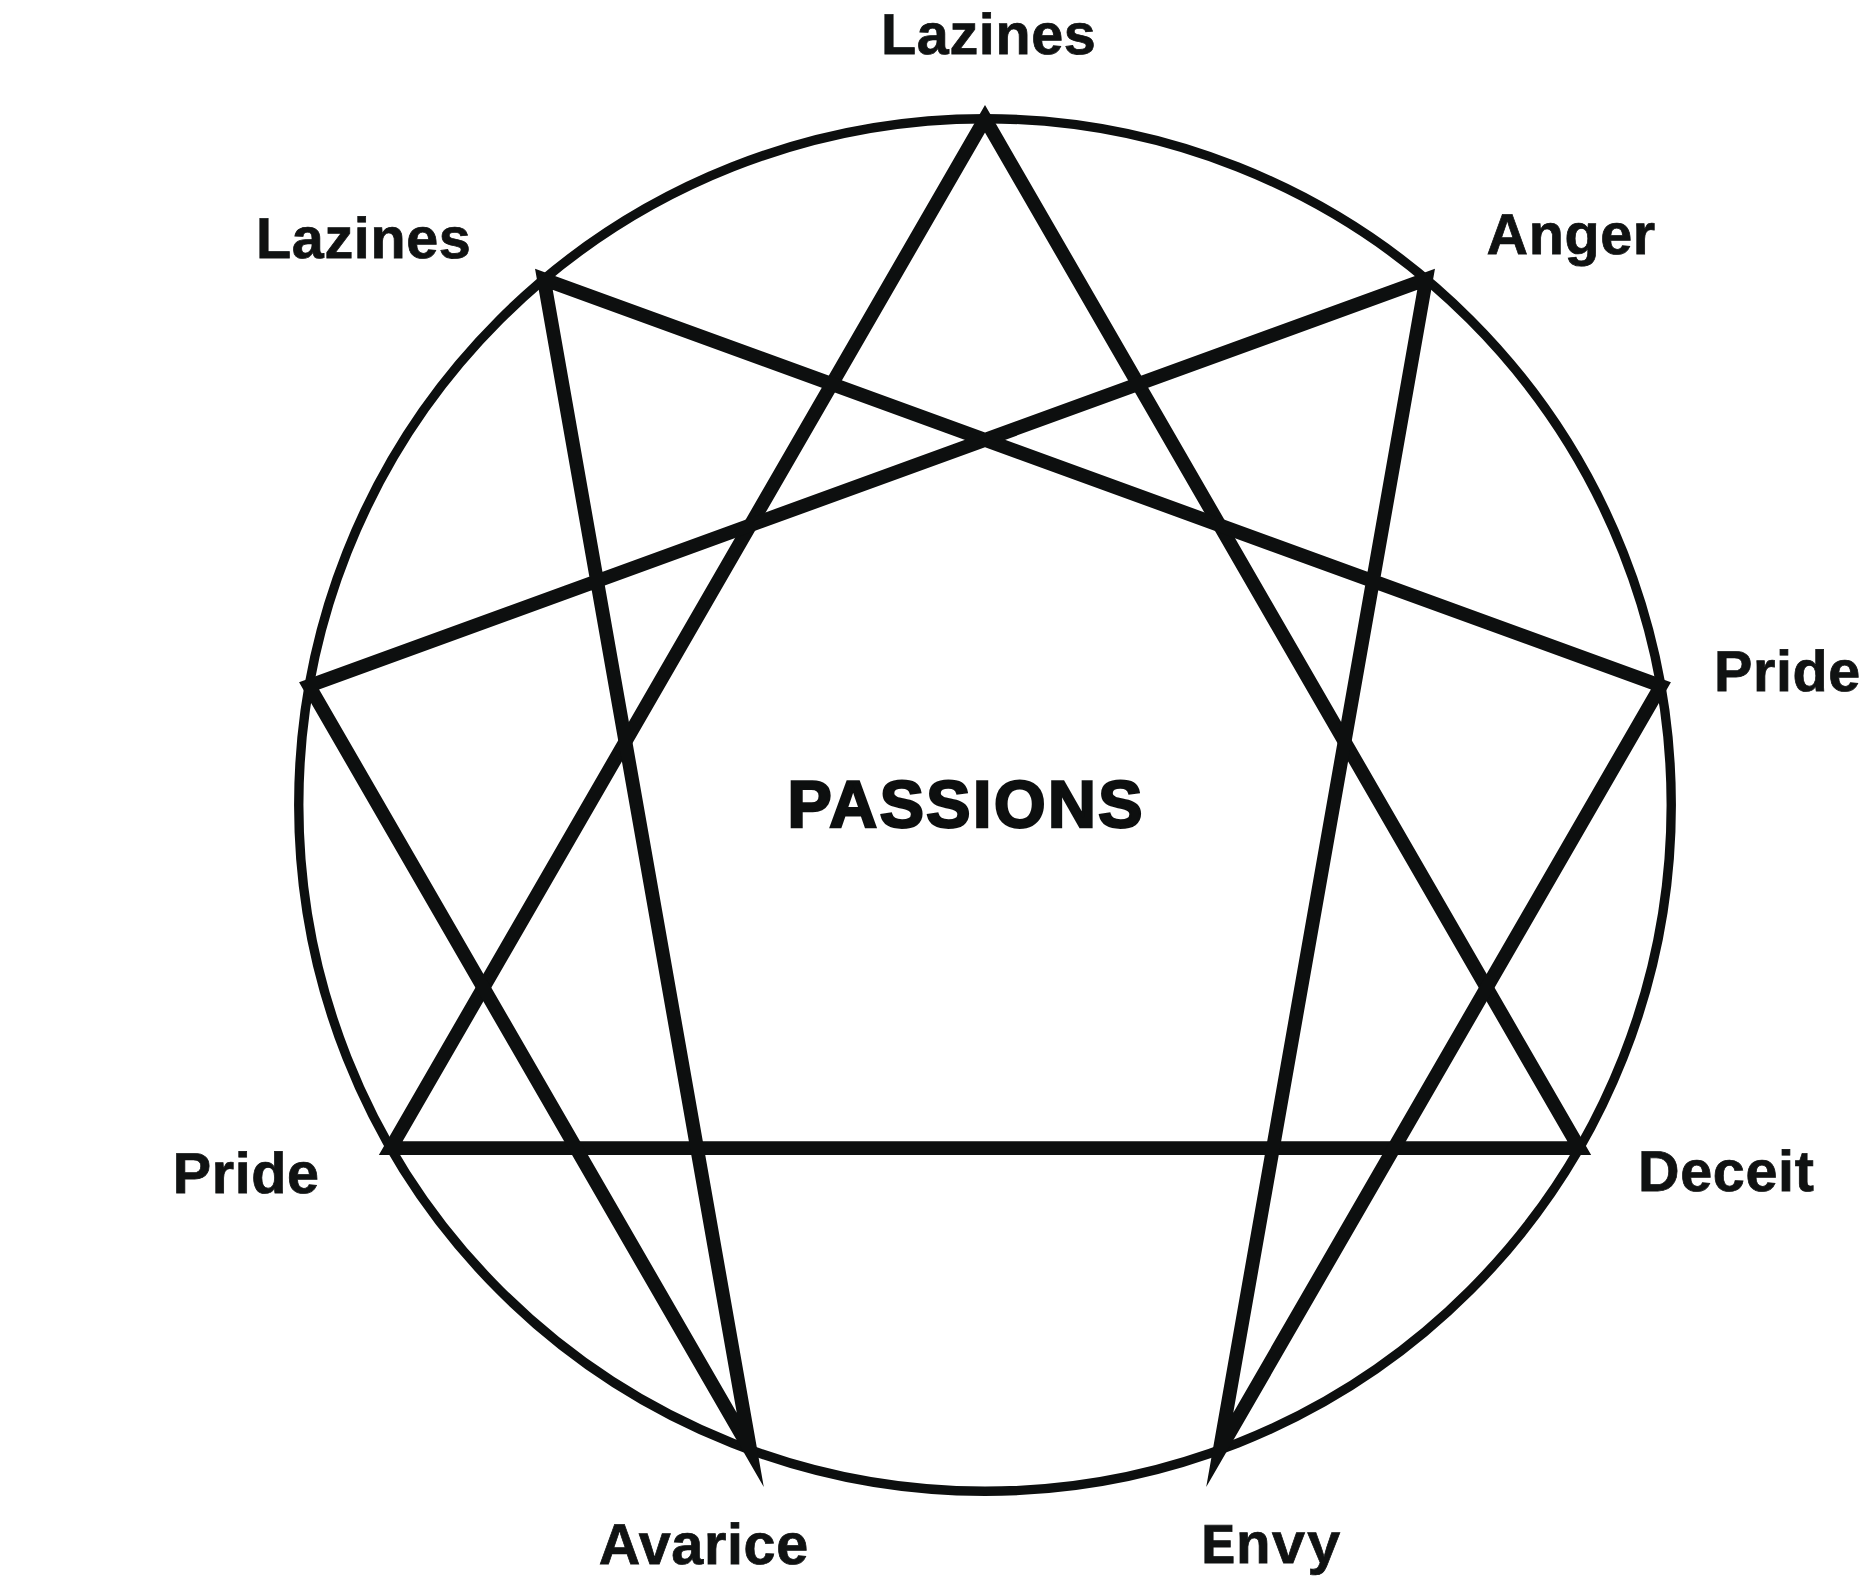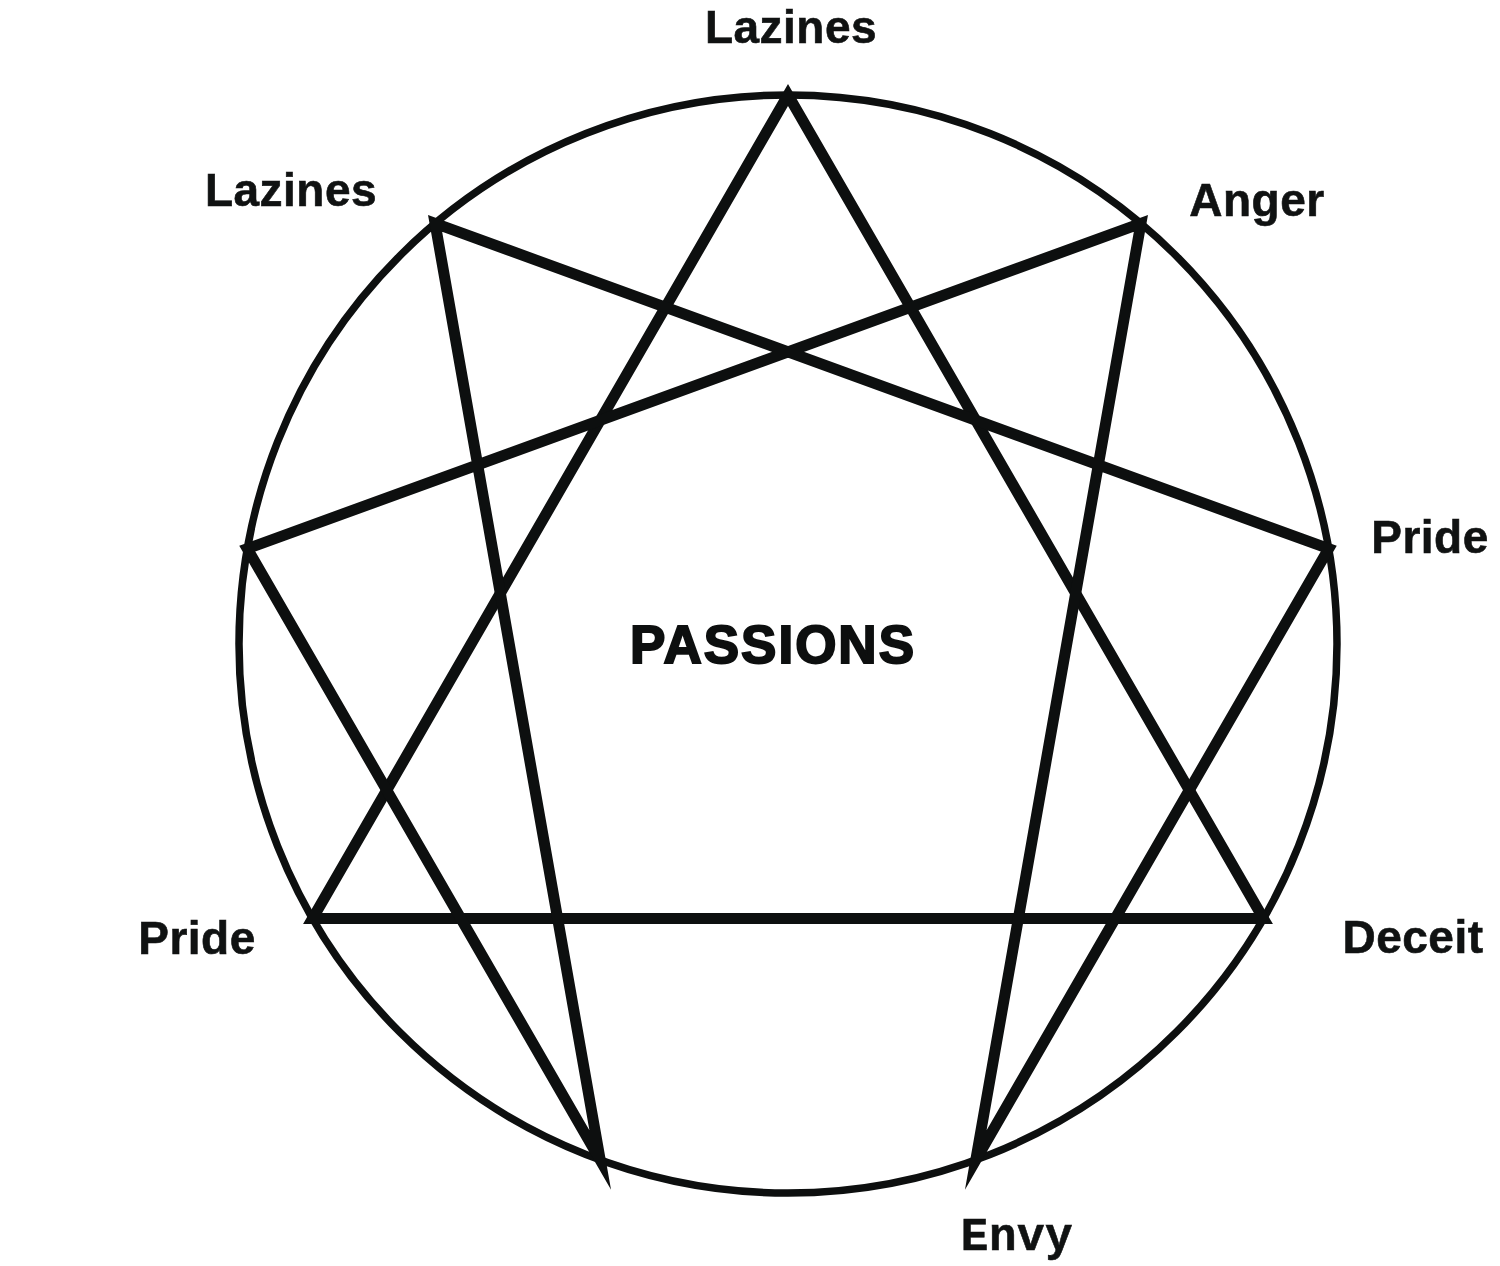--- a/index.html
+++ b/index.html
@@ -55,22 +55,23 @@
 
   <svg viewBox="0 0 1500 1266" xmlns="http://www.w3.org/2000/svg">
     <g id="figure-lines">
         <circle cx="788" cy="644" r="549" fill="none" stroke="#0d0f0f" stroke-width="7.5"></circle>
         <polygon points="788.0,95.0 1263.4,918.5 312.6,918.5" fill="none" stroke="#0d0f0f" stroke-width="11" stroke-linejoin="miter" stroke-miterlimit="12"></polygon>
         <polygon points="1140.9,223.4 975.8,1159.9 1328.7,548.7 435.1,223.4 600.2,1159.9 247.3,548.7" fill="none" stroke="#0d0f0f" stroke-width="11" stroke-linejoin="miter" stroke-miterlimit="12"></polygon>
       </g>
   </svg>
 
   <div class="node-label" style="left:791px; top:27px;">Lazines</div>
-  <div class="node-label" style="left:1257px; top:200px;text-align:right;">Anger</div>
+  <div class="node-label" style="left:1257px; top:187px;text-align:right;">Anger</div>
   <div class="node-label" style="left:1430px; top:537px;text-align:center;">Pride</div>
-  <div class="node-label" style="left:1381px; top:937px;margin-left:32px;">Deceit</div>
+  <div class="node-label" style="left:1381px; top:937px;">Deceit</div>
   <div class="node-label" style="left:1017px; top:1238px;font-family:Liberation Mono, monospace;">Envy</div>
+  <div class="node-label" style="left:563px; top:1235px;">Avarice</div>
   <div class="node-label" style="left:197px; top:938px;">Pride</div>
   <div class="node-label" style="left:291px; top:190px;">Lazines</div>
 
   <div class="center-title" style="left:773px; top:644px;">PASSIONS</div>
 
 </div>
 
 </body></html>

